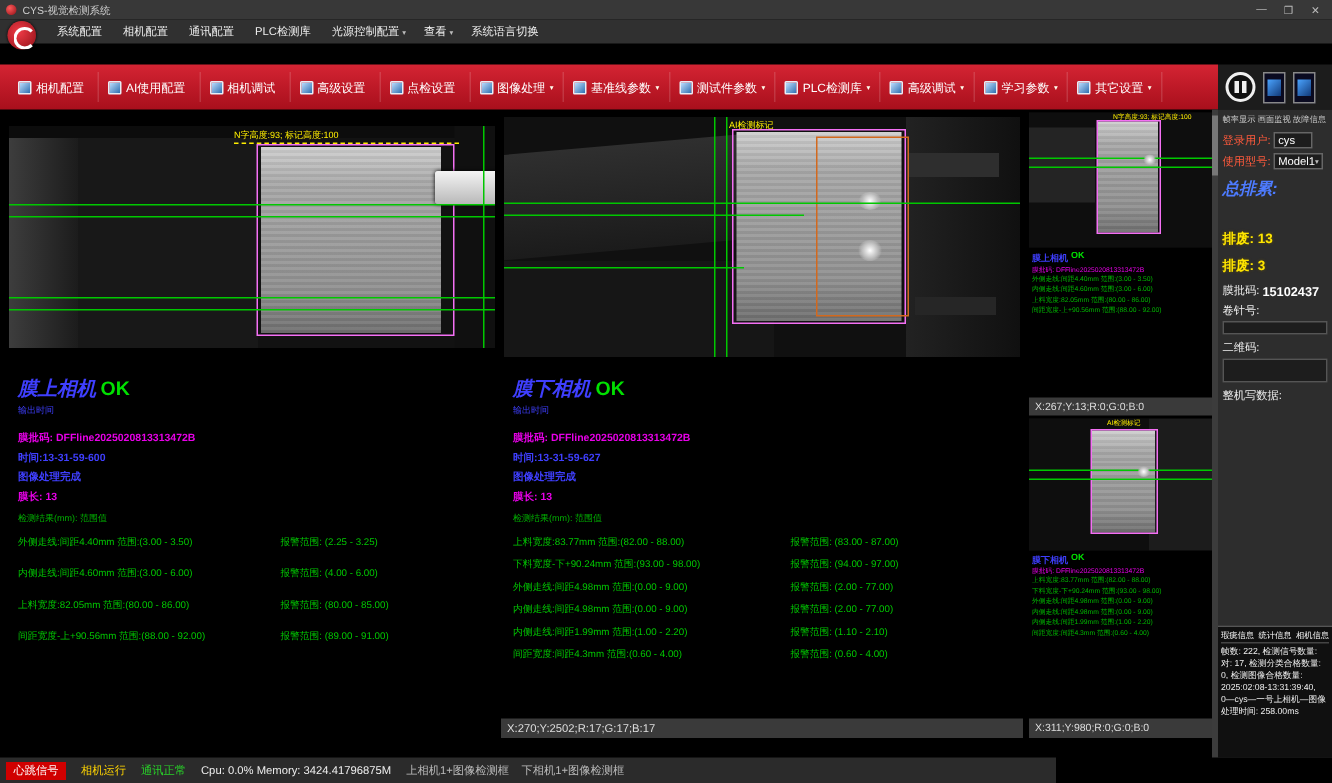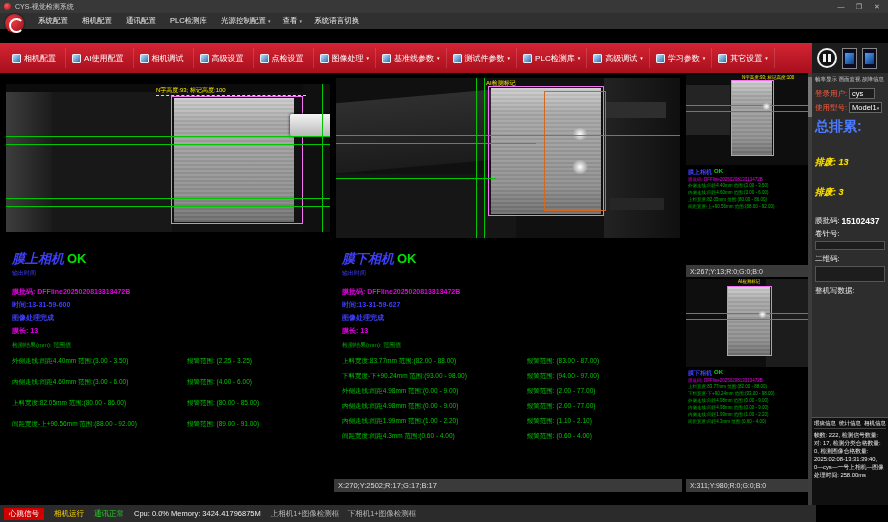--- a/index.html
+++ b/index.html
@@ -89,32 +89,32 @@
   .vscroll::after{content:"";position:absolute;left:0;top:4px;width:4px;height:40px;background:#777}
 
   
   .rpanel{position:absolute;left:812px;top:73px;width:76px;height:432px;background:#2d2d2d;padding:3px;color:#ddd}
   .rpanel-header{font-size:5.5px;color:#ccc;margin-bottom:5px;white-space:nowrap;overflow:hidden}
   .frow{display:flex;align-items:center;gap:2px;margin-bottom:3px;flex-wrap:wrap}
   .flabel{font-size:7.5px;color:#eee}
   .flabel.red{color:#ff5a3c}
   .fbox{background:#1d1d1d;border:1px solid #666;color:#fff;font-size:7.5px;padding:0 2px;min-width:26px;display:inline-flex;justify-content:space-between;align-items:center}
   .sel-arrow{font-size:5px;color:#bbb}
-  .total-label{color:#4d7bff;font-size:14px;font-weight:bold;margin:5px 0 20px}
-  .badge{color:#ffe600;font-size:9px;font-weight:bold;font-style:italic;margin:17px 0;text-shadow:0 0 2px #665500}
+  .total-label{color:#4d7bff;font-size:11px;font-weight:bold;font-style:italic;margin:5px 0 20px}
+  .badge{color:#ffe600;font-size:9px;font-weight:bold;margin:5px 0;text-shadow:0 0 2px #665500}
   .small-label{font-size:7.5px;color:#eee}
   .batch-value{font-size:8.5px;font-weight:bold;color:#fff}
   .blank-box{background:#1d1d1d;border:1px solid #555;height:9px;margin:2px 0 4px}
   .blank-box.tall{height:16px}
   .stats{position:absolute;left:0;bottom:0;width:76px;height:88px;background:#101010;border-top:1px solid #555;padding:2px}
   .stats-tabs{display:flex;gap:3px;font-size:5.5px;color:#fff;border-bottom:1px solid #444;padding-bottom:1px;margin-bottom:2px;white-space:nowrap;overflow:hidden}
   .stats-line{font-size:5.8px;color:#eee;line-height:8px;white-space:nowrap;overflow:hidden}
 
   
-  .statusbar{position:absolute;left:0;top:505px;width:816px;height:17px;background:#2b2b2b;display:flex;align-items:center;gap:10px;padding:0 4px;font-size:7.5px}
+  .statusbar{position:absolute;left:0;top:505px;width:704px;height:17px;background:#2b2b2b;display:flex;align-items:center;gap:10px;padding:0 4px;font-size:7.5px}
   .hb{background:#d00000;color:#fff;padding:1px 5px}
   .cam-run{color:#ffd400}
   .comm{color:#28d428}
   .cpu{color:#eee}
   .frames{color:#bbb;white-space:pre}
 </style>
 </head>
 <body>
 
 <div id="app">

